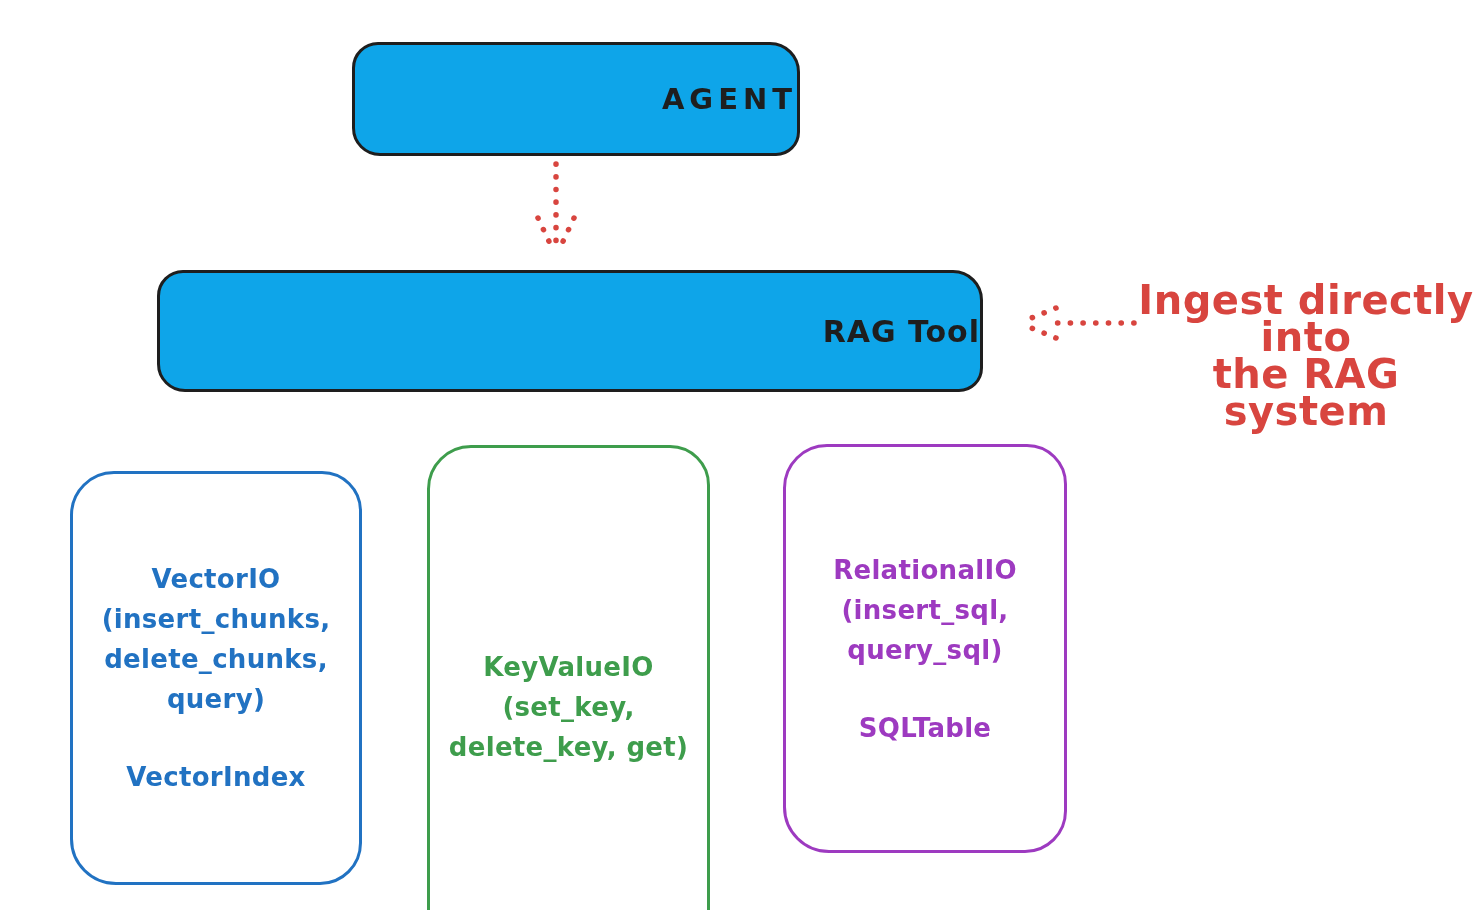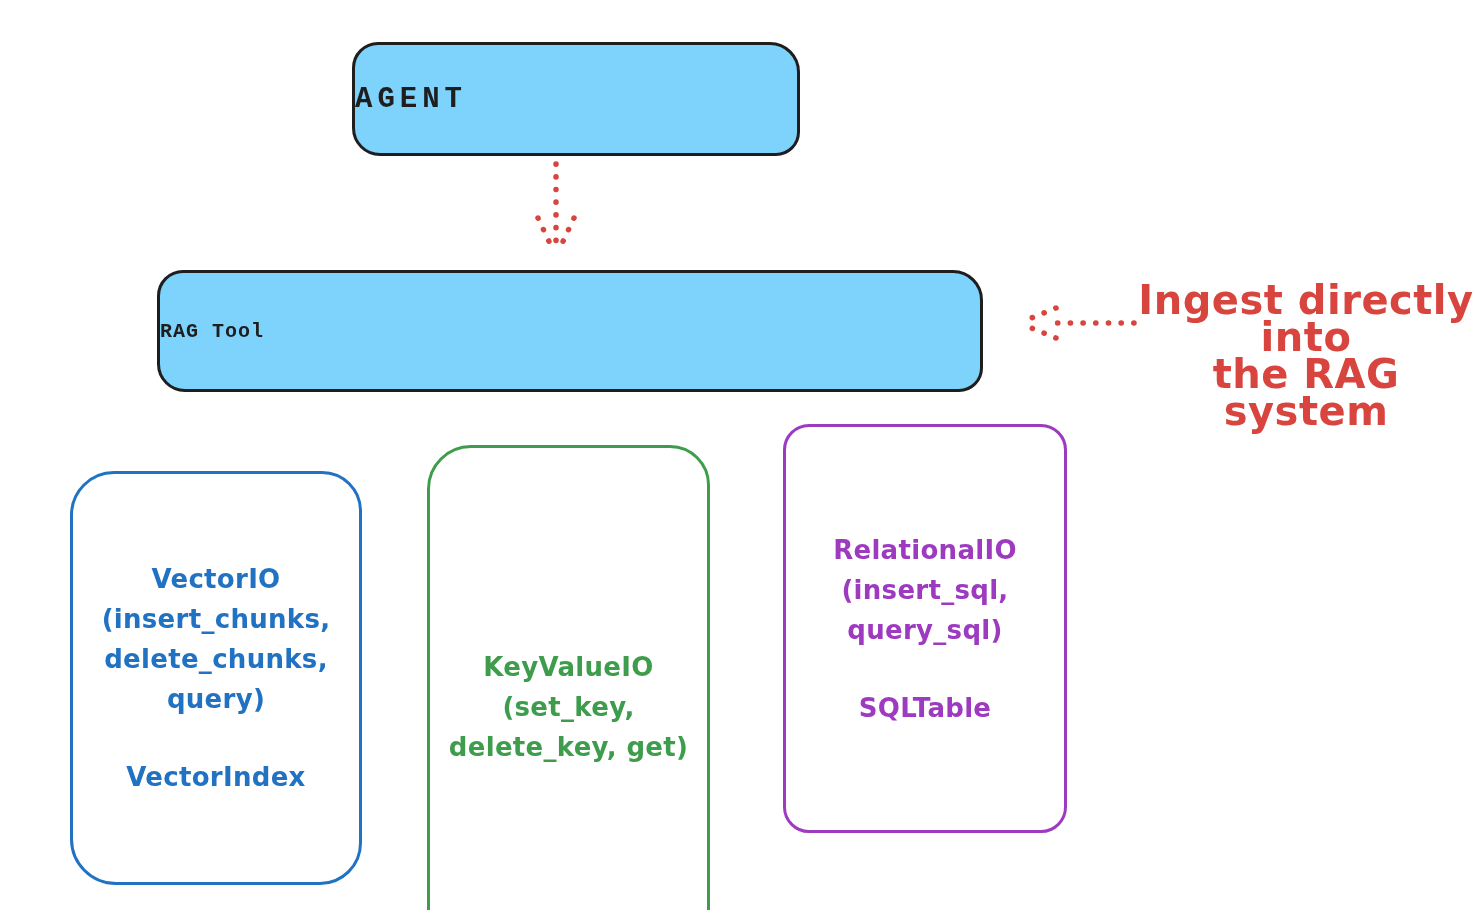--- a/index.html
+++ b/index.html
@@ -15,40 +15,39 @@
     overflow: hidden;
     font-family: "DejaVu Sans", "Liberation Sans", sans-serif;
   }
   
   .node {
     position: absolute;
     border: 3.5px solid currentColor;
     border-radius: 26px 30px 24px 28px;
     display: flex;
     align-items: center;
-    justify-content: flex-start;
-    background: #7dd3fc;
+    justify-content: flex-end;
+    background: #0ea5e9;
     box-sizing: border-box;
-    font-family: Liberation Mono, monospace;
   }
   .node-agent {
     left: 352px; top: 42px;
     width: 448px; height: 114px;
   }
   .node-agent .node-label {
     font-size: 29px;
     font-weight: bold;
     letter-spacing: 5px;
   }
   .node-rag {
     left: 157px; top: 270px;
     width: 826px; height: 122px;
   }
   .node-rag .node-label {
-    font-size: 20px;
+    font-size: 30px;
     font-weight: bold;
     letter-spacing: 1px;
   }
   
   .arrow {
     position: absolute;
     overflow: visible;
   }
   .arrow-down { left: 518px; top: 158px; }
   .arrow-left { left: 1012px; top: 298px; }
@@ -79,21 +78,21 @@
     background: #ffffff;
     box-sizing: border-box;
     display: flex;
     flex-direction: column;
     align-items: center;
     justify-content: center;
     text-align: center;
   }
   .card-vector     { left: 70px;  top: 453px; width: 292px; height: 414px; margin-top: 18px; }
   .card-keyvalue   { left: 427px; top: 445px; width: 283px; height: 524px; }
-  .card-relational { left: 783px; top: 424px; width: 284px; height: 409px; border-radius: 26px; }
+  .card-relational { left: 783px; top: 444px; width: 284px; height: 409px; }
   .card .methods {
     font-size: 26px;
     line-height: 40px;
     font-weight: bold;
     letter-spacing: 0.3px;
     white-space: pre-line;
   }
   .card .index-label {
     margin-top: 38px;
     font-size: 26px;

